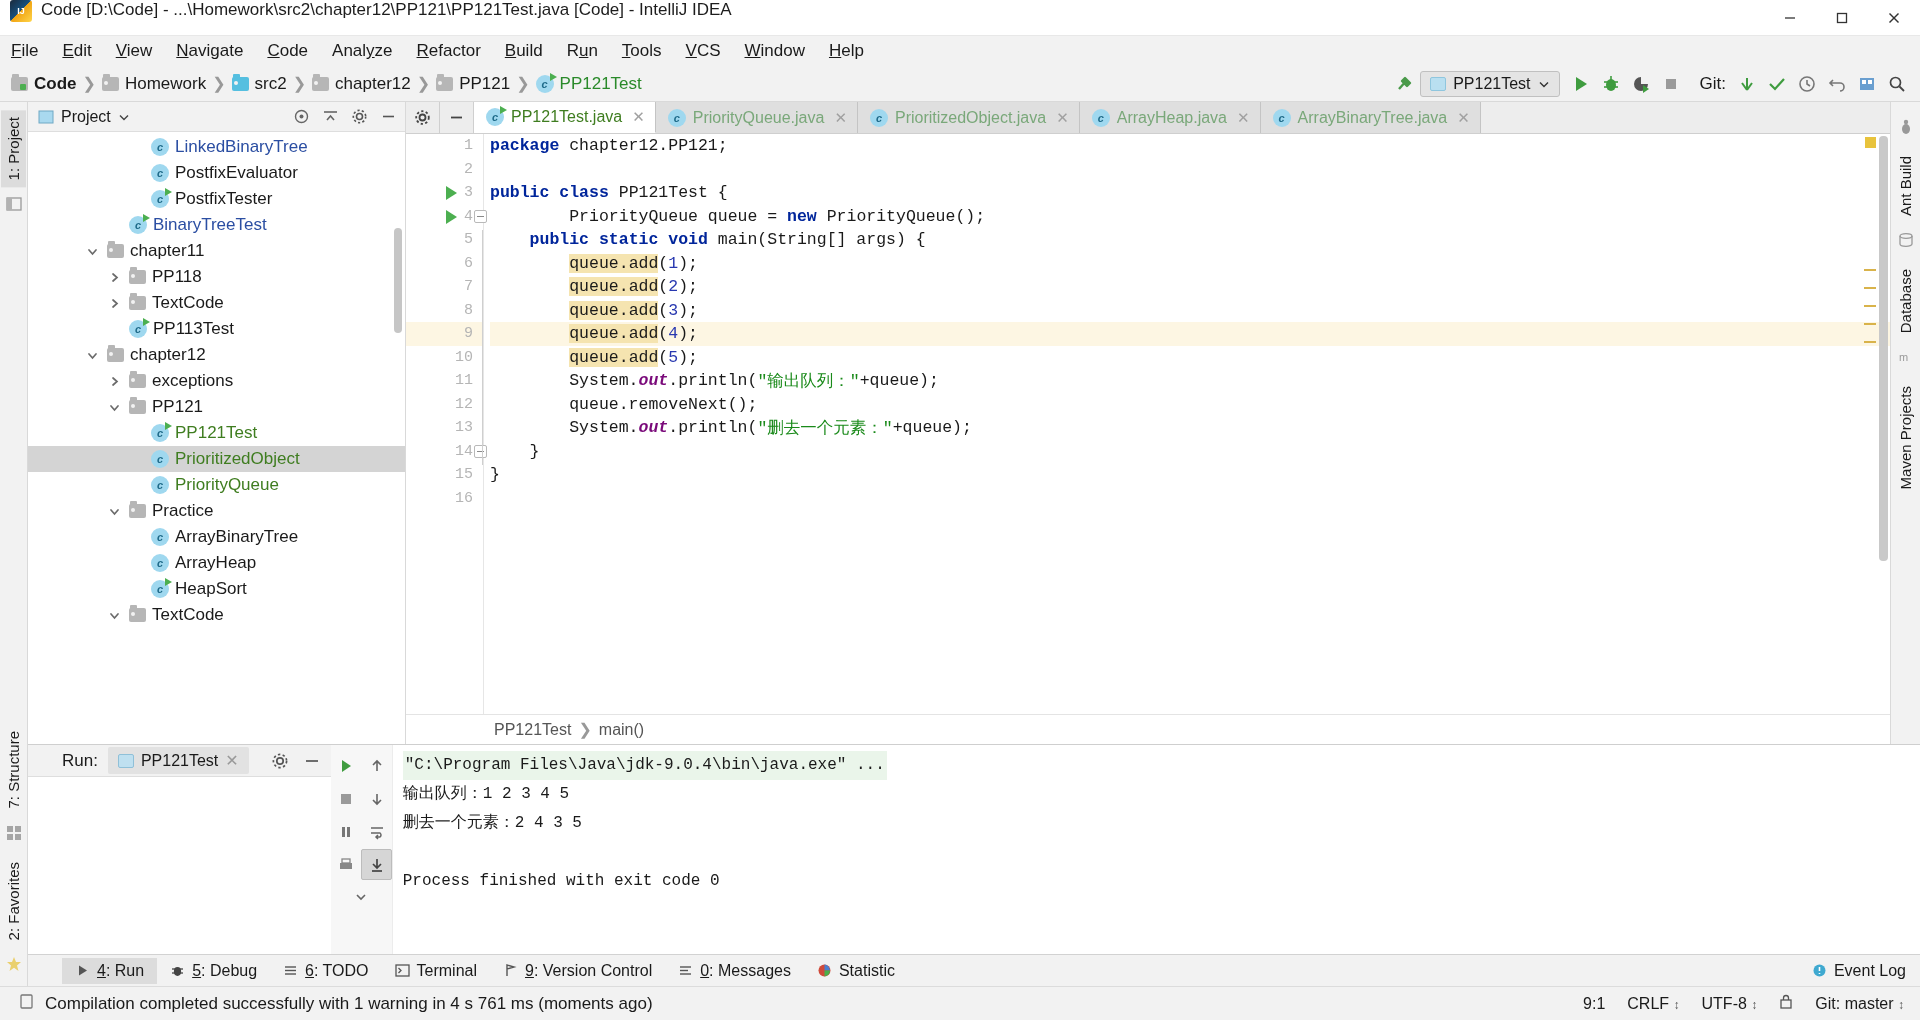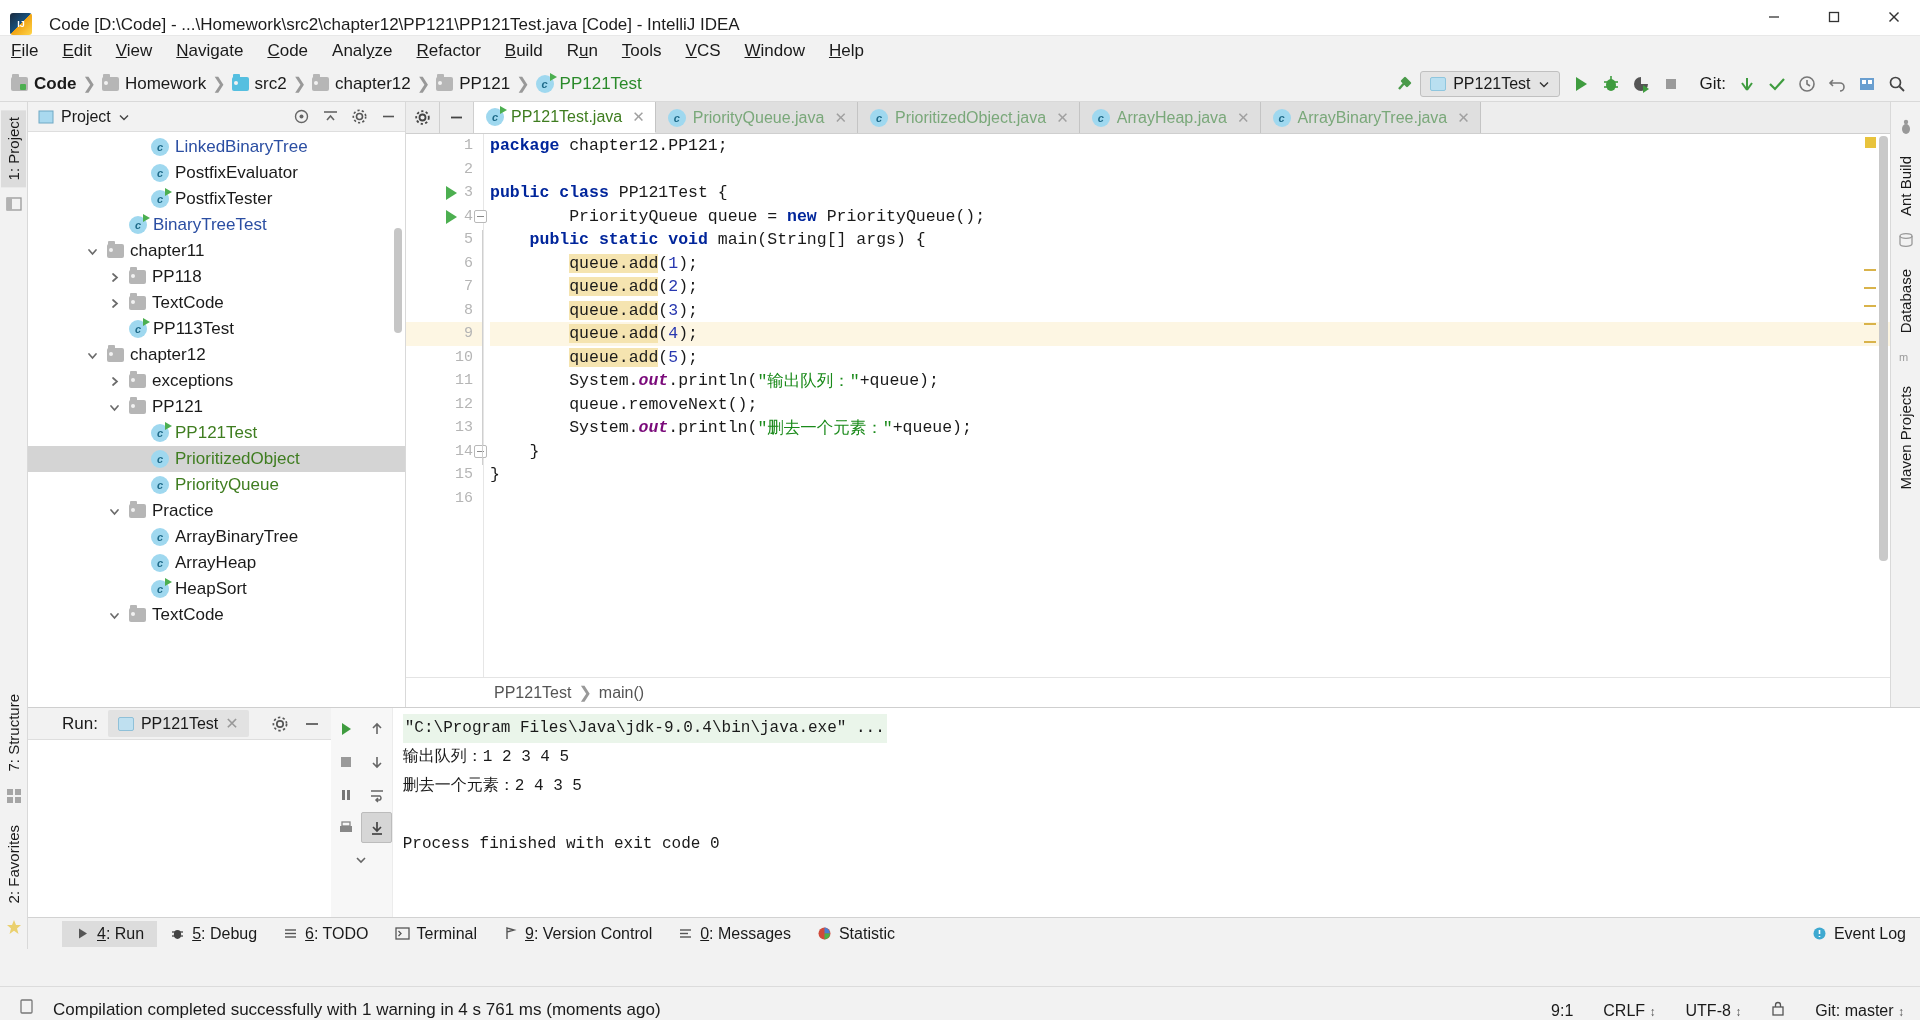--- a/index.html
+++ b/index.html
@@ -6,22 +6,22 @@
   html, body {
     width: 1920px; height: 1020px;
     font-family: "Liberation Sans", sans-serif;
     background: #f2f2f2; overflow: hidden;
     -webkit-font-smoothing: antialiased;
   }
   body { display: flex; flex-direction: column; font-size: 17px; color: #1a1a1a; }
 
   
   .titlebar {
-    height: 36px; background: #ffffff; display: flex; align-items: flex-end;
-    flex: 0 0 36px; border-bottom: 1px solid #e8e8e8; gap: 8px;
+    height: 36px; background: #ffffff; display: flex; align-items: flex-start;
+    flex: 0 0 36px; border-bottom: 1px solid #e8e8e8;
   }
   .tb-icon {
     width: 22px; height: 22px; margin: 0 9px 0 10px; flex: none;
     background: linear-gradient(135deg,#1b2a3d 0%,#16507d 48%,#f0a312 49%,#ffd54a 100%);
     border-radius: 3px; position: relative;
   }
   .tb-icon::after {
     content: "IJ"; position: absolute; inset: 0; color: #fff; font-size: 9px;
     font-weight: bold; display: flex; align-items: center; justify-content: center;
   }
@@ -256,22 +256,22 @@
     display: flex; align-items: center; gap: 7px; padding: 4px 13px;
     font-size: 16px; color: #1a1a1a; white-space: nowrap;
   }
   .btab.sel { background: #dcdcdc; }
   .btab u { text-decoration: underline; }
   .bottom-spacer { flex: 1; }
   .event-log { display:flex; align-items:center; gap:7px; padding-right: 14px; font-size:16px; }
 
   
   .statusbar {
-    height: 34px; flex: none; display: flex; align-items: flex-end;
-    background: #f2f2f2; border-top: 1px solid #dcdcdc; padding: 0 10px 0 18px; gap: 18px; margin-top: 37px;
+    height: 34px; flex: none; display: flex; align-items: center;
+    background: #f2f2f2; border-top: 1px solid #dcdcdc; padding: 0 10px 0 18px; gap: 10px;
   }
   .status-msg { font-size: 17px; color: #1a1a1a; }
   .status-spacer { flex: 1; }
   .status-item { font-size: 16px; color: #1a1a1a; padding: 0 6px; white-space: nowrap; }
   .updown { font-size: 12px; color:#555; }
 
   
   .rightrail {
     width: 30px; flex: none; background: #f2f2f2; border-left: 1px solid #d9d9d9;
     display: flex; flex-direction: column; align-items: center; padding-top: 8px;

